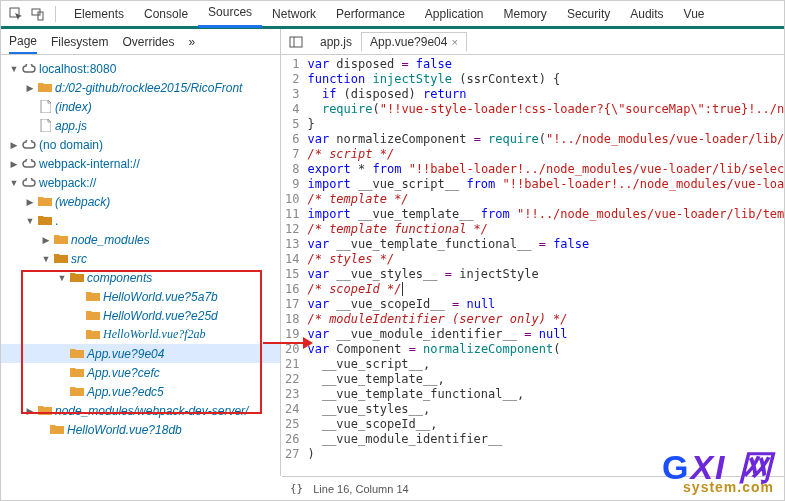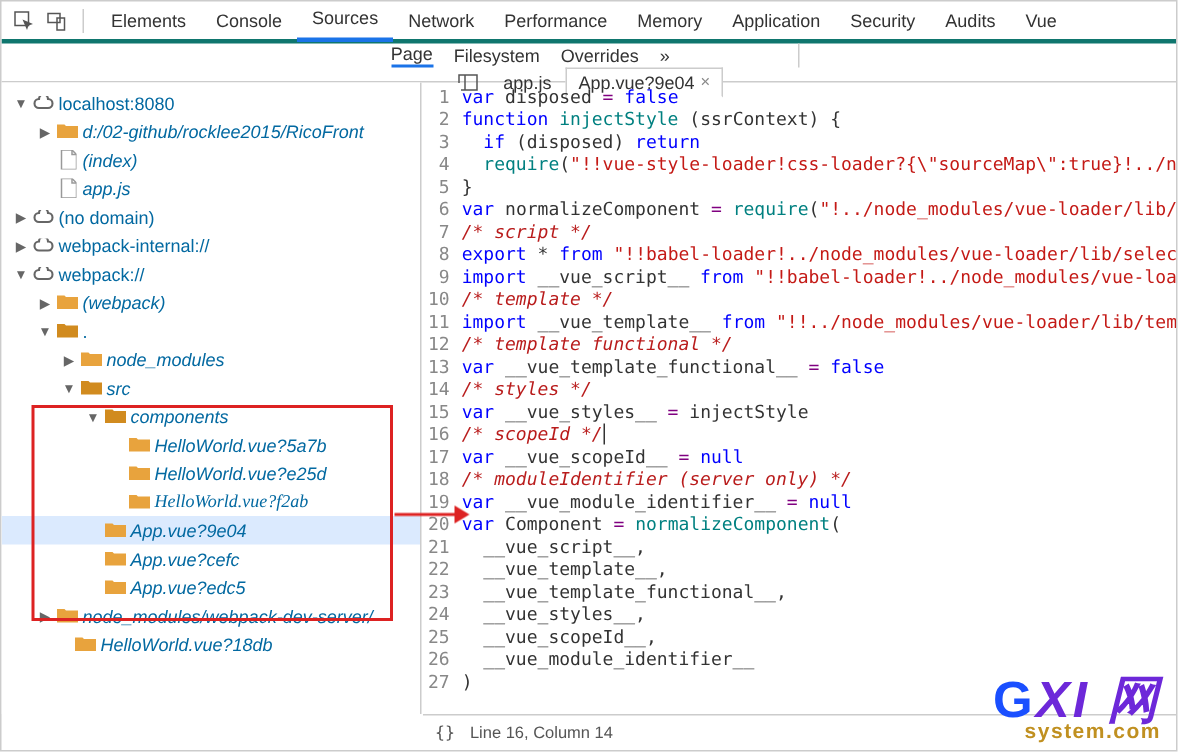--- a/index.html
+++ b/index.html
@@ -2,21 +2,21 @@
 <html><head>
 <meta charset="utf-8">
 <style>
 * { margin:0; padding:0; box-sizing:border-box; }
 body { font-family:"Segoe UI",Arial,sans-serif; font-size:12px; color:#333; background:#fff; width:785px; height:501px; overflow:hidden; border:1px solid #ccc; position:relative; }
 .toolbar { display:flex; align-items:center; height:28px; border-bottom:3px solid #0f766e; padding:0 6px; gap:4px; }
 .tb-icon { width:18px; height:18px; display:flex; align-items:center; justify-content:center; cursor:pointer; color:#555; }
 .tb-sep { width:1px; height:16px; background:#ccc; margin:0 4px; }
 .tab { padding:0 10px; height:28px; display:flex; align-items:center; cursor:pointer; color:#333; }
 .tab.active { color:#333; border-bottom:3px solid #1a73e8; margin-bottom:-1px; }
-.subbar { display:flex; align-items:center; height:26px; border-bottom:1px solid #ccc;flex-direction:column; }
+.subbar { display:flex; align-items:center; height:26px; border-bottom:1px solid #ccc; }
 .left-subbar { display:flex; width:280px; padding:0 8px; gap:14px; height:100%; align-items:center; border-right:1px solid #ccc;}
 .subtab { cursor:pointer; color:#333; height:100%; display:flex; align-items:center;}
 .subtab.active { border-bottom:2px solid #1a73e8; }
 .right-subbar { display:flex; align-items:center; flex:1; padding:0 6px; gap:6px; }
 .ed-tab { padding:2px 8px; cursor:pointer; color:#333; display:flex; align-items:center; gap:4px; border:1px solid transparent;}
 .ed-tab.active { background:#fff; border:1px solid #ccc; border-bottom:1px solid #fff;}
 .ed-close { font-size:11px; color:#888; }
 .main { display:flex; height:calc(100% - 28px - 26px - 24px); }
 .side { width:280px; border-right:1px solid #ccc; overflow:auto; padding:4px 0; background:#fff;}
 .row { display:flex; align-items:center; height:19px; white-space:nowrap; cursor:pointer; font-size:12px;}
@@ -62,22 +62,22 @@
         <rect x="7" y="5" width="5" height="8" fill="none" stroke="#555"></rect>
       </svg>
     </span>
   <span class="tb-sep"></span>
   <div id="tbtabs" style="display:flex;">
       <div class="tab">Elements</div>
       <div class="tab">Console</div>
       <div class="tab active">Sources</div>
       <div class="tab">Network</div>
       <div class="tab">Performance</div>
+      <div class="tab">Application</div>
       <div class="tab">Memory</div>
-      <div class="tab">Application</div>
       <div class="tab">Security</div>
       <div class="tab">Audits</div>
       <div class="tab">Vue</div>
     </div>
 </div>
 
 <div class="subbar">
   <div class="left-subbar" id="sidetabs">
       <div class="subtab active">Page</div>
       <div class="subtab">Filesystem</div>

